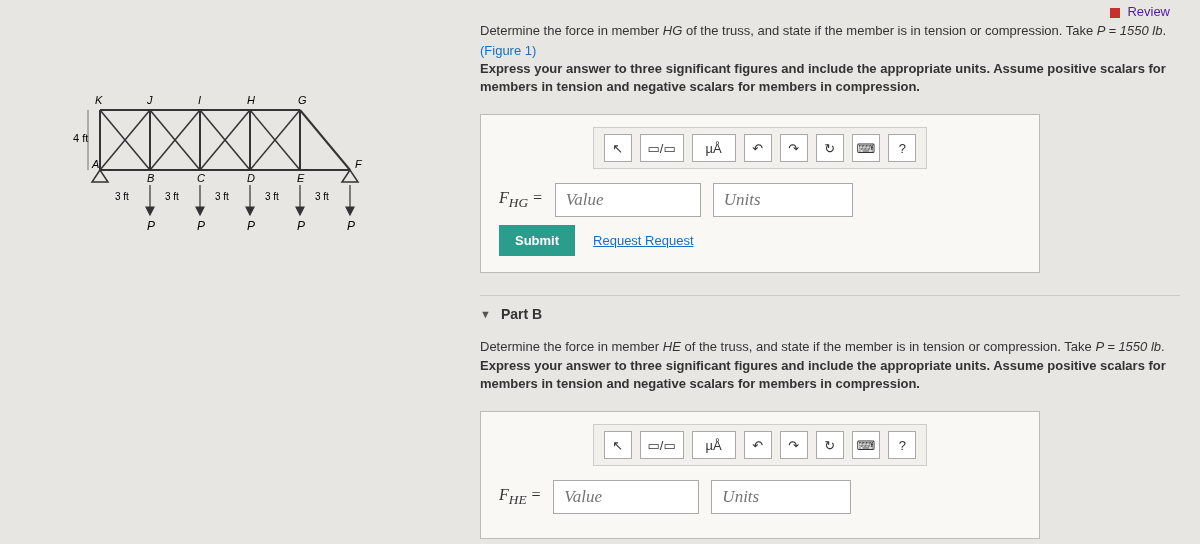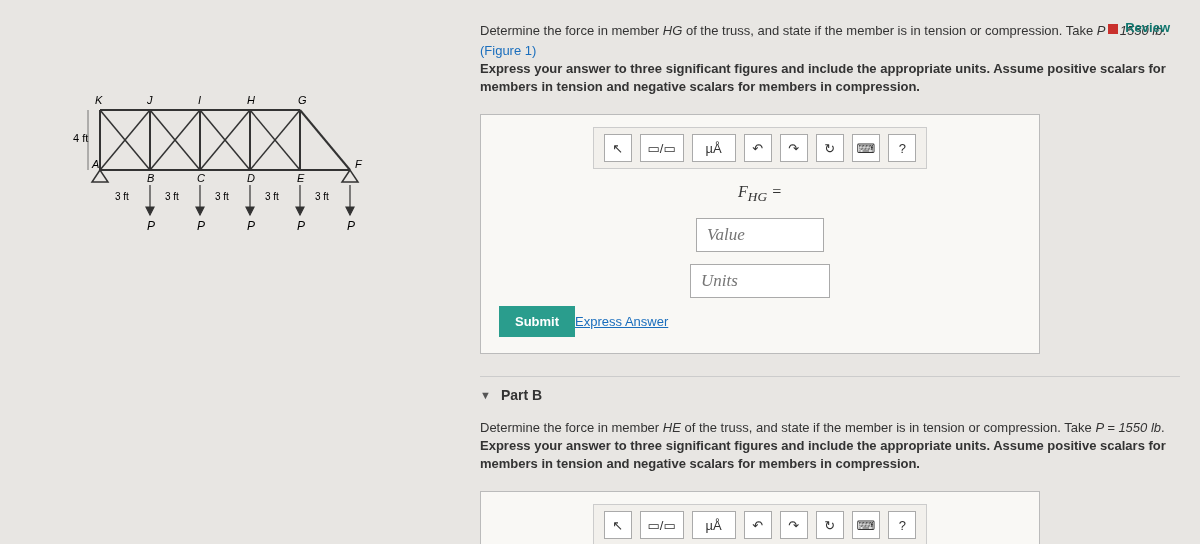--- a/index.html
+++ b/index.html
@@ -8,24 +8,24 @@
     background: #e8e6e3;
     width: 1200px;
     height: 544px;
     overflow: hidden;
     position: relative;
     font-size: 13px;
     color: #333;
   }
   .review-flag {
     position: absolute;
-    top: 20px;
+    top: 4px;
     right: 30px;
-    color: #0f766e;
-    font-weight: bold;
+    color: #4c1d95;
+    font-weight: normal;
     font-size: 13px;
   }
   .review-flag::before {
     content: '';
     display: inline-block;
     width: 10px;
     height: 10px;
     background: #c9302c;
     margin-right: 4px;
     vertical-align: middle;
@@ -122,42 +122,42 @@
     font-size: 13px;
     cursor: pointer;
     padding: 0 4px;
   }
   .tool-btn.wide { min-width: 44px; }
   .answer-row {
     display: flex;
     align-items: center;
     gap: 12px;
     margin: 8px 0;
-    flex-direction: column;
   }
   .var-label {
     font-style: italic;
     font-family: "Times New Roman", serif;
     font-size: 16px;
   }
   .val-input, .unit-input {
     height: 34px;
     border: 1px solid #aaa;
     background: #fff;
     font-style: italic;
     color: #9a9ea0;
     font-size: 17px;
     padding: 0 10px;
     font-family: "Times New Roman", serif;
   }
-  .val-input { width: 128px; }
+  .val-input { width: 146px; }
   .unit-input { width: 140px; }
   .submit-row {
     display: flex;
     align-items: center;
+    gap: 18px;
     margin-top: 7px;
   }
   .submit-btn {
     background: #2a9d8d;
     color: #fff;
     border: none;
     padding: 8px 16px;
     font-weight: bold;
     font-size: 13px;
     cursor: pointer;
@@ -284,21 +284,21 @@
         <div class="tool-btn">⌨</div>
         <div class="tool-btn">?</div>
       </div>
       <div class="answer-row">
         <span class="var-label"><i>F<sub>HG</sub></i> =</span>
         <input class="val-input" placeholder="Value" style="">
         <input class="unit-input" placeholder="Units" style="">
       </div>
       <div class="submit-row">
         <button class="submit-btn">Submit</button>
-        <span class="req-answer">Express Answer</span>
+        <span class="req-answer">Request Request</span>
       </div>
     </div>
 
     <div class="part-header">
       <span class="tri">▼</span>
       <span>Part B</span>
     </div>
 
     <div class="prompt">
       <span>Determine the force in member </span><span class="prompt-italic">HE</span><span> of the truss, and state if the member is in tension or compression. Take </span><span class="prompt-italic">P = 1550 lb</span><span>.</span>

